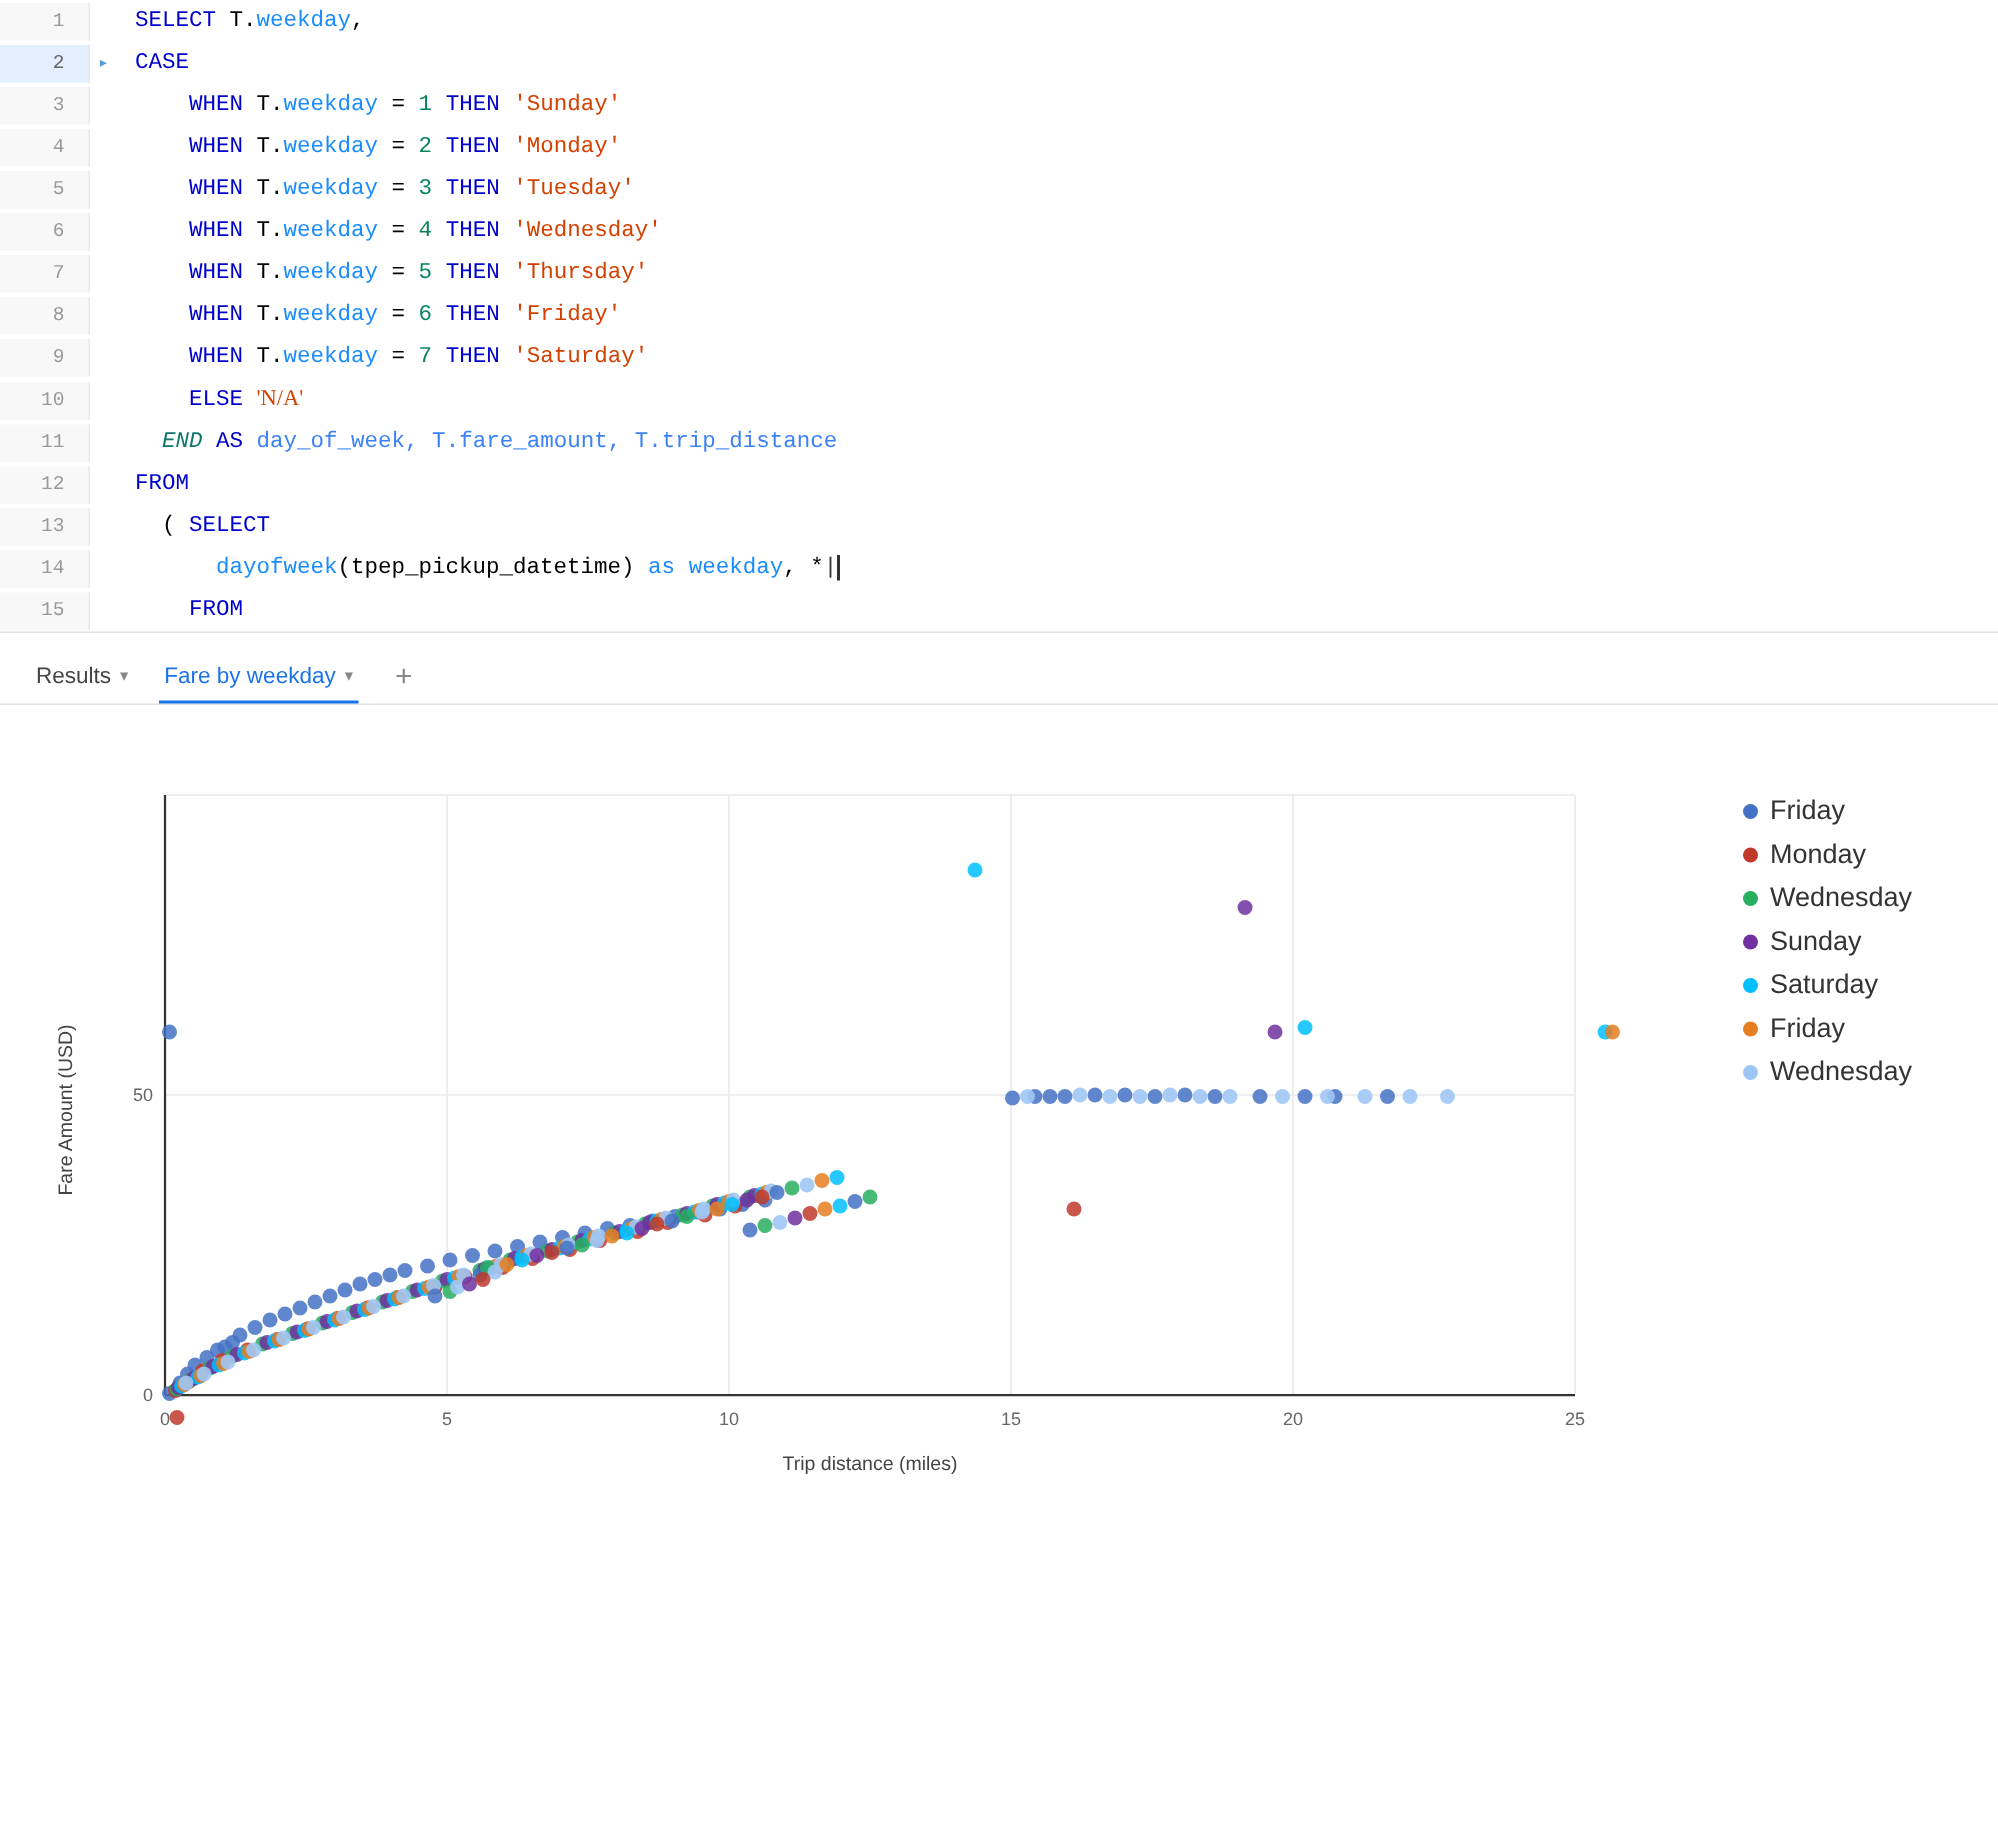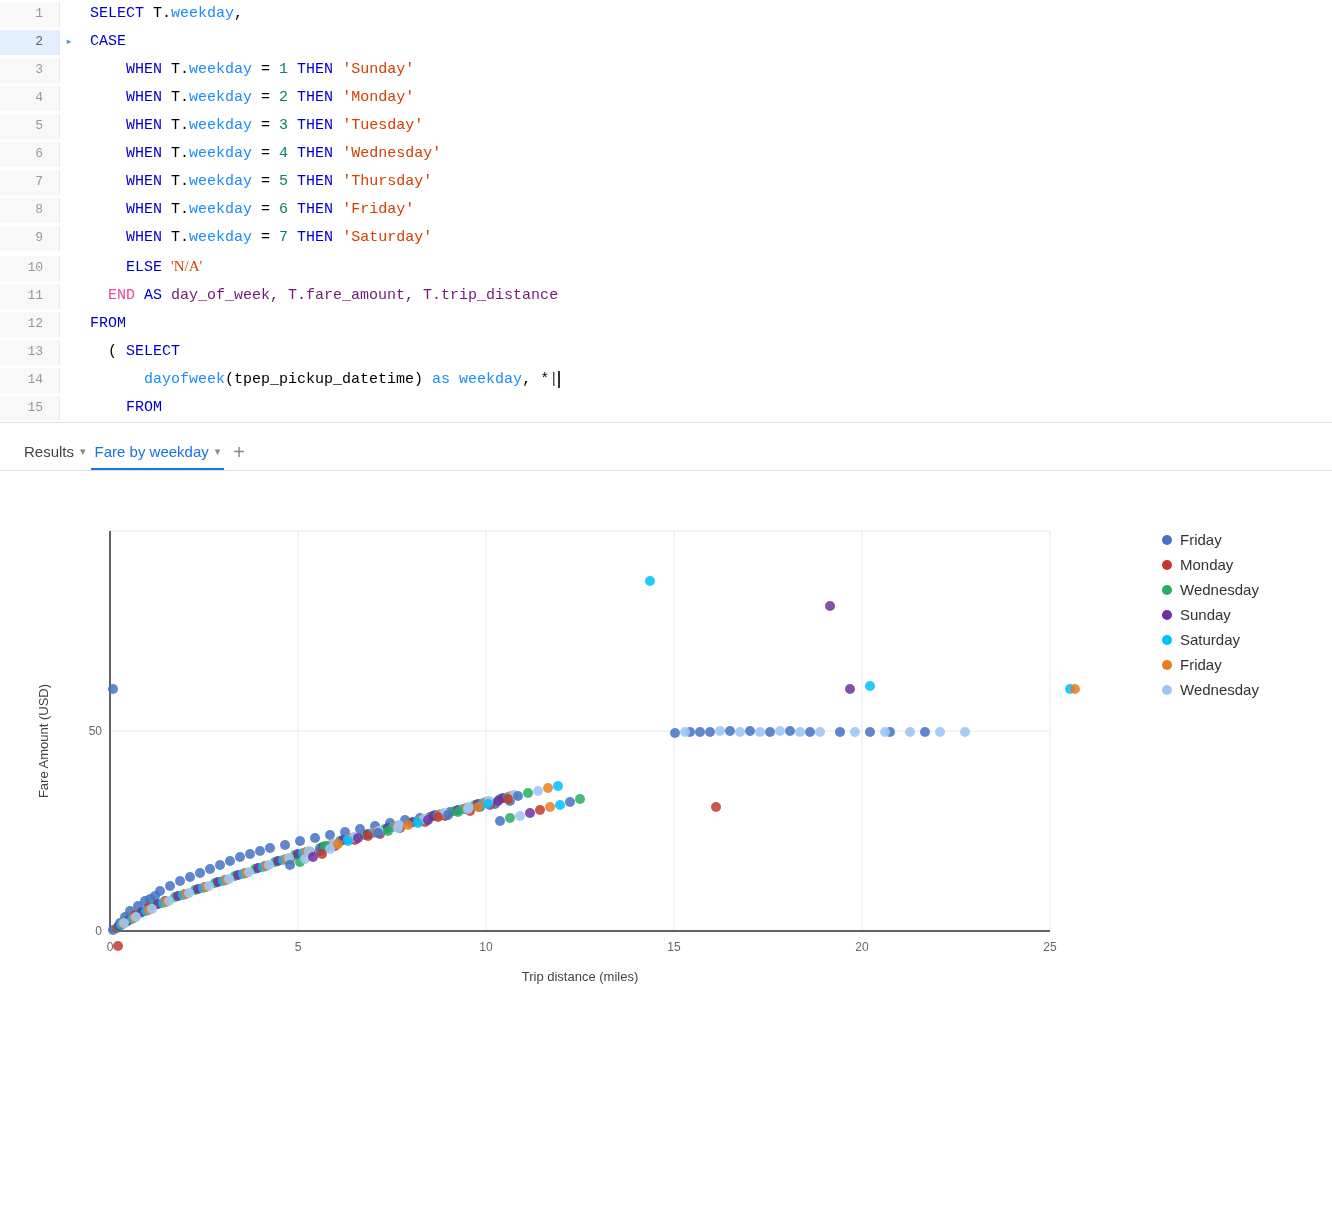--- a/index.html
+++ b/index.html
@@ -65,21 +65,21 @@
     .results-section {
       background: #fff;
       padding: 0;
     }
 
     .results-tabs {
       display: flex;
       align-items: center;
       padding: 12px 20px 0 20px;
       border-bottom: 1px solid #e0e0e0;
-      gap: 1px;
+      gap: 16px;
     }
 
     .tab-item {
       display: flex;
       align-items: center;
       gap: 6px;
       padding: 8px 4px;
       cursor: pointer;
       font-size: 15px;
       color: #444;
@@ -121,21 +121,21 @@
       padding-top: 40px;
       display: flex;
       flex-direction: column;
       gap: 8px;
     }
 
     .legend-item {
       display: flex;
       align-items: center;
       gap: 8px;
-      font-size: 15px;
+      font-size: 18px;
       color: #333;
     }
 
     .legend-dot {
       width: 10px;
       height: 10px;
       border-radius: 50%;
       flex-shrink: 0;
     }
 
@@ -219,21 +219,21 @@
         <div class="code-content"><span style="color: rgb(0, 0, 0);">    </span><span style="color: rgb(0, 0, 205); font-weight: normal;">WHEN</span><span style="color: rgb(0, 0, 0);"> T.</span><span style="color: rgb(26, 140, 255);">weekday</span><span style="color: rgb(0, 0, 0);"> = </span><span style="color: rgb(9, 134, 88);">7</span><span style="color: rgb(0, 0, 0);"> </span><span style="color: rgb(0, 0, 205); font-weight: normal;">THEN</span><span style="color: rgb(0, 0, 0);"> </span><span style="color: rgb(212, 64, 0);">'Saturday'</span></div>
       </div>
       <div class="code-line">
         <div class="line-number">10</div>
         <div class="line-arrow"></div>
         <div class="code-content"><span style="color: rgb(0, 0, 0);">    </span><span style="color: rgb(0, 0, 205); font-weight: normal;">ELSE</span><span style="color: rgb(0, 0, 0);"> </span><span style="color: rgb(212, 64, 0); font-family: Liberation Serif, serif;">'N/A'</span></div>
       </div>
       <div class="code-line">
         <div class="line-number">11</div>
         <div class="line-arrow"></div>
-        <div class="code-content"><span style="color: rgb(0, 0, 0);">  </span><span style="color: #ec4899; font-weight: normal;">END</span><span style="color: rgb(0, 0, 0);"> </span><span style="color: rgb(0, 0, 205); font-weight: normal;">AS</span><span style="color: #701a75;"> day_of_week, T.fare_amount, T.trip_distance</span></div>
+        <div class="code-content"><span style="color: rgb(0, 0, 0);">  </span><span style="color: #0f766e; font-weight: normal; font-style: italic;">END</span><span style="color: rgb(0, 0, 0);"> </span><span style="color: rgb(0, 0, 205); font-weight: normal;">AS</span><span style="color: #3b82f6;"> day_of_week, T.fare_amount, T.trip_distance</span></div>
       </div>
       <div class="code-line">
         <div class="line-number">12</div>
         <div class="line-arrow"></div>
         <div class="code-content"><span style="color: rgb(0, 0, 205); font-weight: normal;">FROM</span></div>
       </div>
       <div class="code-line">
         <div class="line-number">13</div>
         <div class="line-arrow"></div>
         <div class="code-content"><span style="color: rgb(0, 0, 0);">  ( </span><span style="color: rgb(0, 0, 205); font-weight: normal;">SELECT</span></div>

